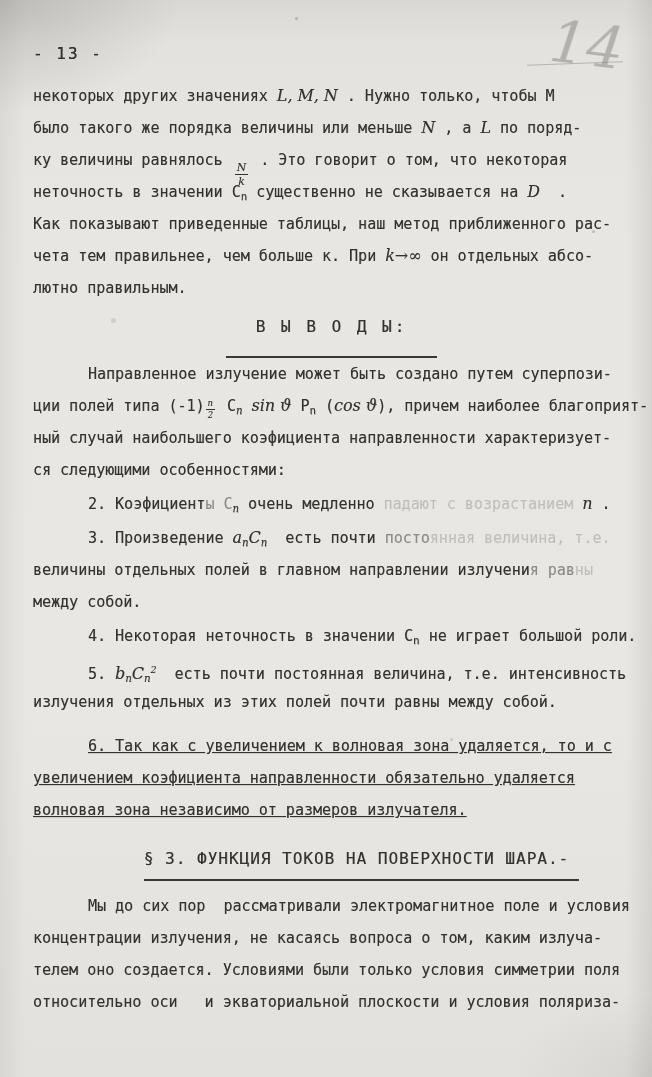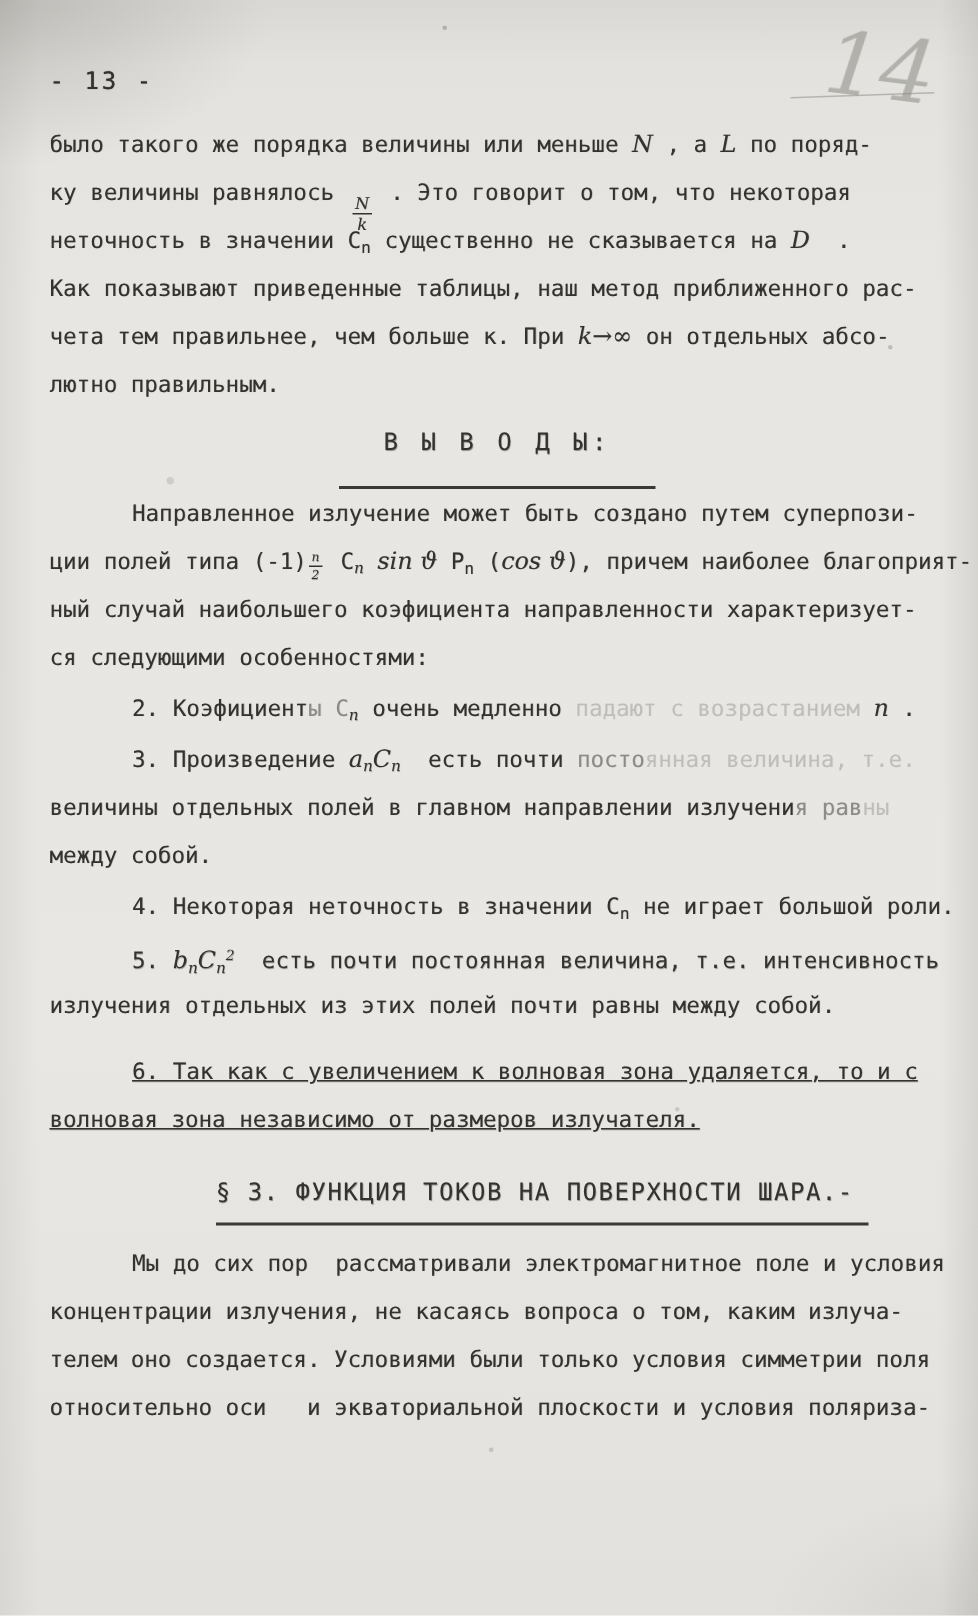--- a/index.html
+++ b/index.html
@@ -66,20 +66,21 @@
 </head>
 <body data-name="scanned-document-page">
 
 <div class="sheet" data-name="paper-sheet">
   <div class="pencil-number" data-name="handwritten-page-number">14</div>
   <div class="pencil-stroke" data-name="scan-artifact-line"></div>
   <div class="speck" data-name="scan-noise-specks"></div>
   <div class="pageno" data-name="typed-page-number">- 13 -</div>
   <main data-name="page-body">
       <div data-name="paragraph-continuation" class="tblock">
+        <div class="tline" data-name="text-line"><span class="typed" data-name="typed-text">некоторых других значениях </span><span class="hw" data-name="handwritten-symbol">L, M, N</span><span class="typed" data-name="typed-text"> . Нужно только, чтобы М</span></div>
         <div class="tline" data-name="text-line"><span class="typed" data-name="typed-text">было такого же порядка величины или меньше </span><span class="hw" data-name="handwritten-symbol">N</span><span class="typed" data-name="typed-text"> , а </span><span class="hw" data-name="handwritten-symbol">L</span><span class="typed" data-name="typed-text"> по поряд-</span></div>
         <div class="tline" data-name="text-line"><span class="typed" data-name="typed-text">ку величины равнялось </span><span class="frac" data-name="handwritten-fraction"><span class="num">N</span><span class="den">k</span></span><span class="typed" data-name="typed-text"> . Это говорит о том, что некоторая</span></div>
         <div class="tline" data-name="text-line"><span class="typed" data-name="typed-text">неточность в значении C</span><span class="sub" data-name="typed-text">n</span><span class="typed" data-name="typed-text"> существенно не сказывается на </span><span class="hw" data-name="handwritten-symbol">D</span><span class="typed" data-name="typed-text">  .</span></div>
         <div class="tline" data-name="text-line"><span class="typed" data-name="typed-text">Как показывают приведенные таблицы, наш метод приближенного рас-</span></div>
         <div class="tline" data-name="text-line"><span class="typed" data-name="typed-text">чета тем правильнее, чем больше к. При </span><span class="hw" data-name="handwritten-symbol">k→∞</span><span class="typed" data-name="typed-text"> он отдельных абсо-</span></div>
         <div class="tline" data-name="text-line"><span class="typed" data-name="typed-text">лютно правильным.</span></div>
       </div>
       <div data-name="conclusions-heading" class="heading center"><span class="htext" data-name="heading-text">В Ы В О Д Ы:</span></div>
       <div data-name="conclusions-intro" class="tblock">
         <div class="tline ind" data-name="text-line"><span class="typed" data-name="typed-text">Направленное излучение может быть создано путем суперпози-</span></div>
@@ -97,20 +98,21 @@
       </div>
       <div data-name="point-4" class="tblock">
         <div class="tline ind" data-name="text-line"><span class="typed" data-name="typed-text">4. Некоторая неточность в значении C</span><span class="sub" data-name="typed-text">n</span><span class="typed" data-name="typed-text"> не играет большой роли.</span></div>
       </div>
       <div data-name="point-5" class="tblock">
         <div class="tline ind" data-name="text-line"><span class="typed" data-name="typed-text">5. </span><span class="hw" data-name="handwritten-symbol">b</span><span class="hwsub" data-name="handwritten-symbol">n</span><span class="hw" data-name="handwritten-symbol">C</span><span class="hwsub" data-name="handwritten-symbol">n</span><span class="hwsup" data-name="handwritten-symbol">2</span><span class="typed" data-name="typed-text">  есть почти постоянная величина, т.е. интенсивность</span></div>
         <div class="tline" data-name="text-line"><span class="typed" data-name="typed-text">излучения отдельных из этих полей почти равны между собой.</span></div>
       </div>
       <div data-name="point-6" class="tblock">
         <div class="tline ind" data-name="text-line"><span class="typed" data-name="typed-text">6. Так как с увеличением к волновая зона удаляется, то и с</span></div>
+        <div class="tline" data-name="text-line"><span class="typed" data-name="typed-text">увеличением коэфициента направленности обязательно удаляется</span></div>
         <div class="tline" data-name="text-line"><span class="typed" data-name="typed-text">волновая зона независимо от размеров излучателя.</span></div>
       </div>
       <div data-name="section-3-heading" class="heading section"><span class="htext" data-name="heading-text">§ 3. ФУНКЦИЯ ТОКОВ НА ПОВЕРХНОСТИ ШАРА.-</span></div>
       <div data-name="section-3-intro" class="tblock">
         <div class="tline ind" data-name="text-line"><span class="typed" data-name="typed-text">Мы до сих пор  рассматривали электромагнитное поле и условия</span></div>
         <div class="tline" data-name="text-line"><span class="typed" data-name="typed-text">концентрации излучения, не касаясь вопроса о том, каким излуча-</span></div>
         <div class="tline" data-name="text-line"><span class="typed" data-name="typed-text">телем оно создается. Условиями были только условия симметрии поля</span></div>
         <div class="tline" data-name="text-line"><span class="typed" data-name="typed-text">относительно оси   и экваториальной плоскости и условия поляриза-</span></div>
       </div>
     </main>

